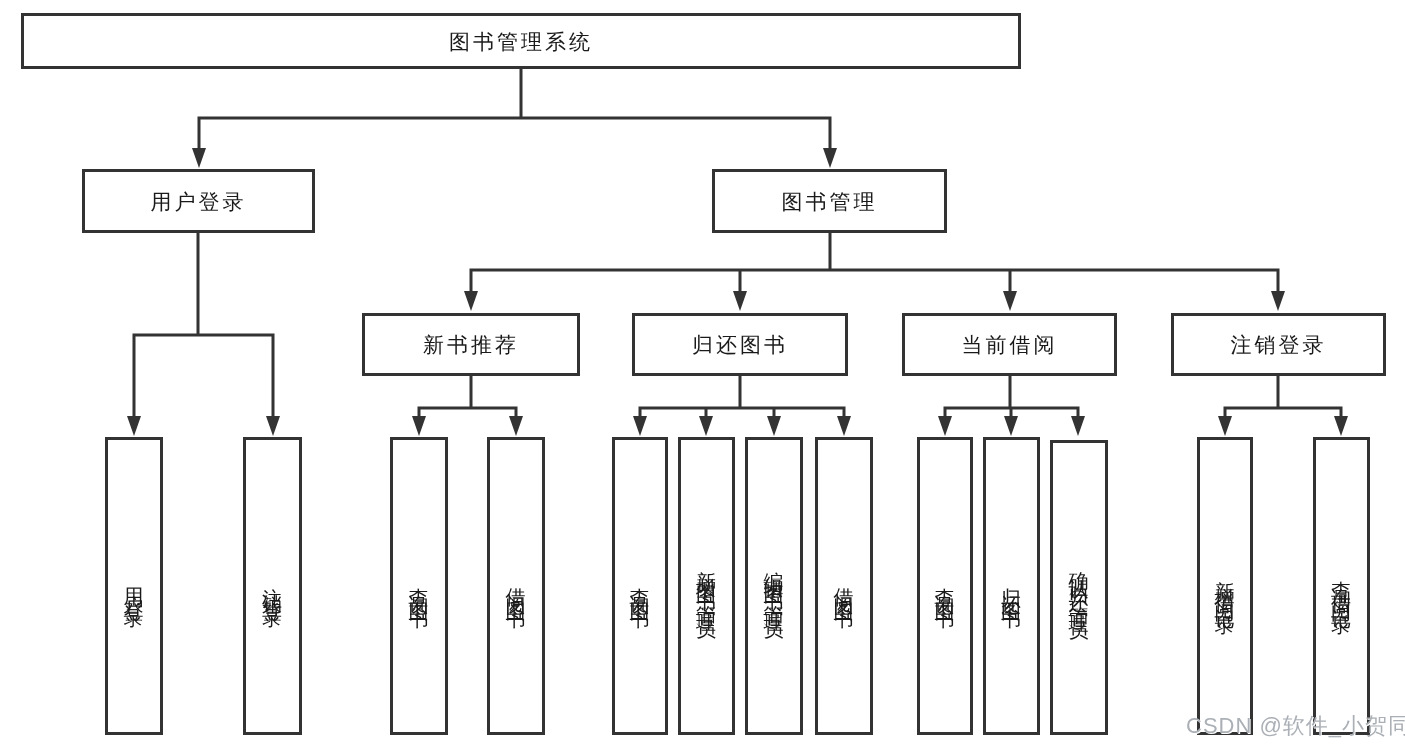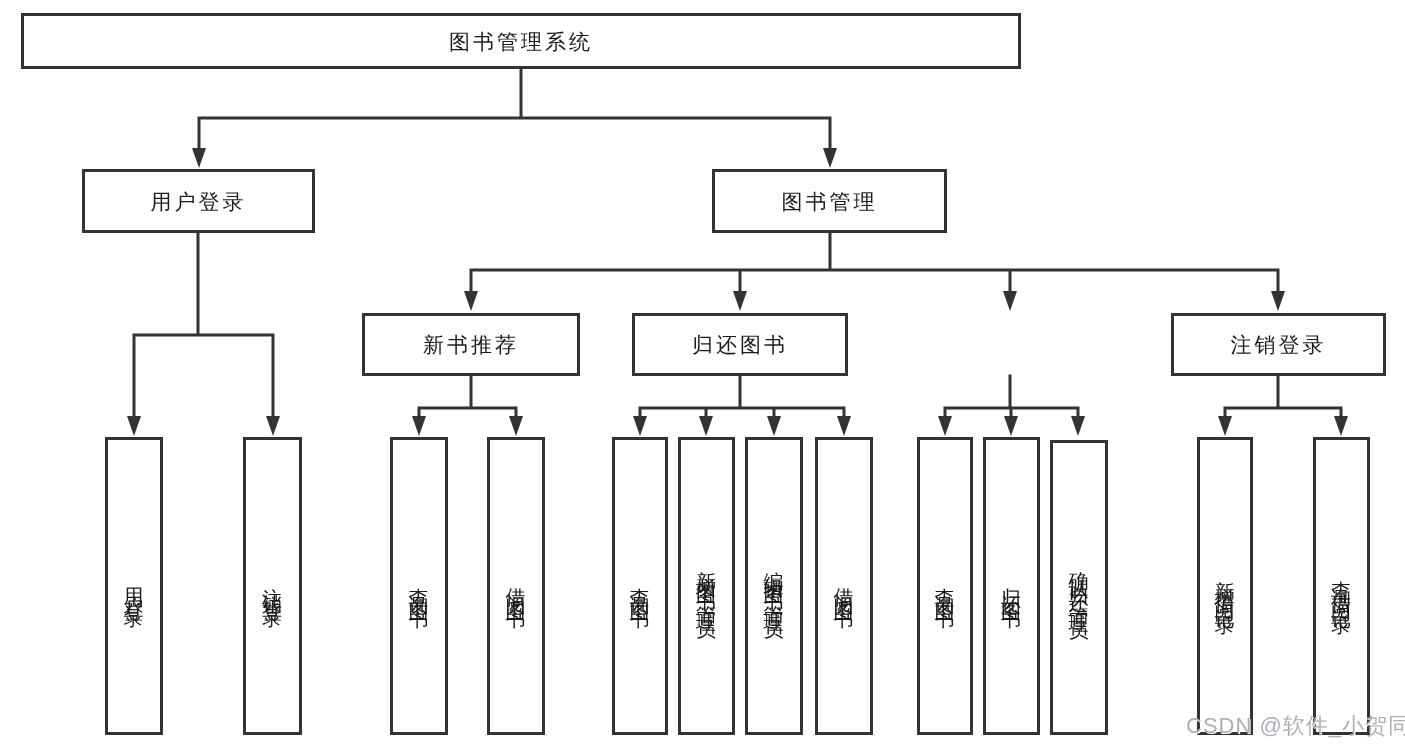--- a/index.html
+++ b/index.html
@@ -64,20 +64,23 @@
   <div class="box h" style="left:712px;top:169px;width:235px;height:64px">
     <span>图书管理</span>
   </div>
 
   <div class="box h" style="left:362px;top:313px;width:218px;height:63px">
     <span>新书推荐</span>
   </div>
   <div class="box h" style="left:632px;top:313px;width:216px;height:63px">
     <span>归还图书</span>
   </div>
+  <div class="box h" style="left:902px;top:313px;width:215px;height:63px">
+    <span>当前借阅</span>
+  </div>
   <div class="box h" style="left:1171px;top:313px;width:215px;height:63px">
     <span>注销登录</span>
   </div>
 
   <div class="box v" style="left:105px;top:437px;width:58px;height:298px">
     <span>用户登录</span>
   </div>
   <div class="box v" style="left:243px;top:437px;width:59px;height:298px">
     <span>注销登录</span>
   </div>

